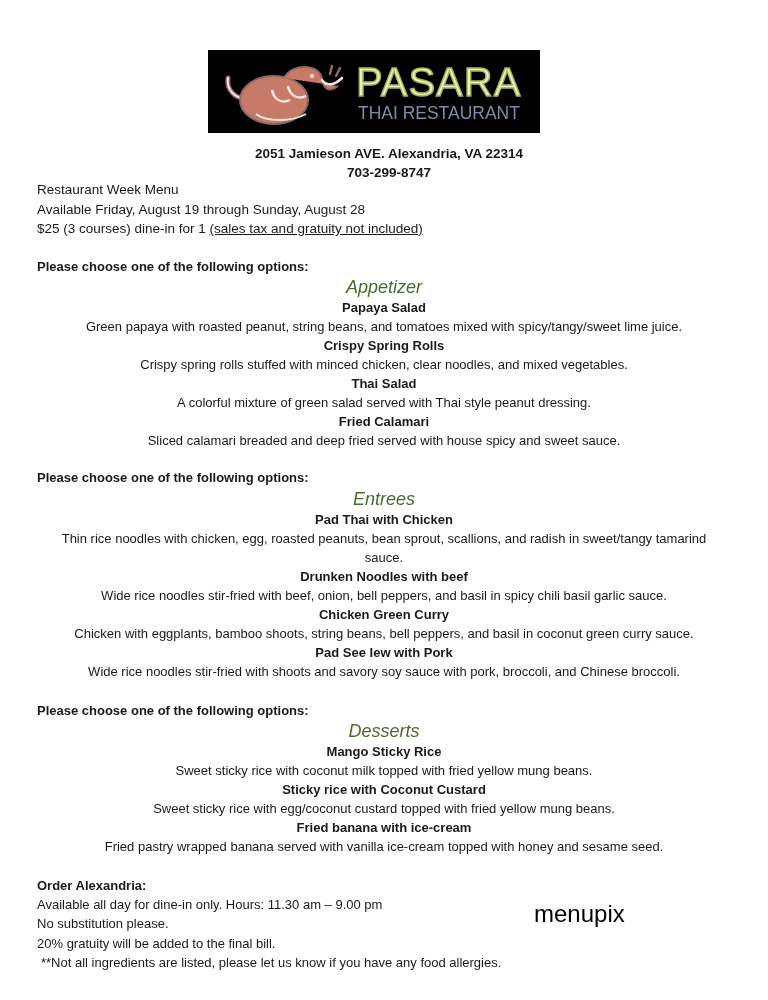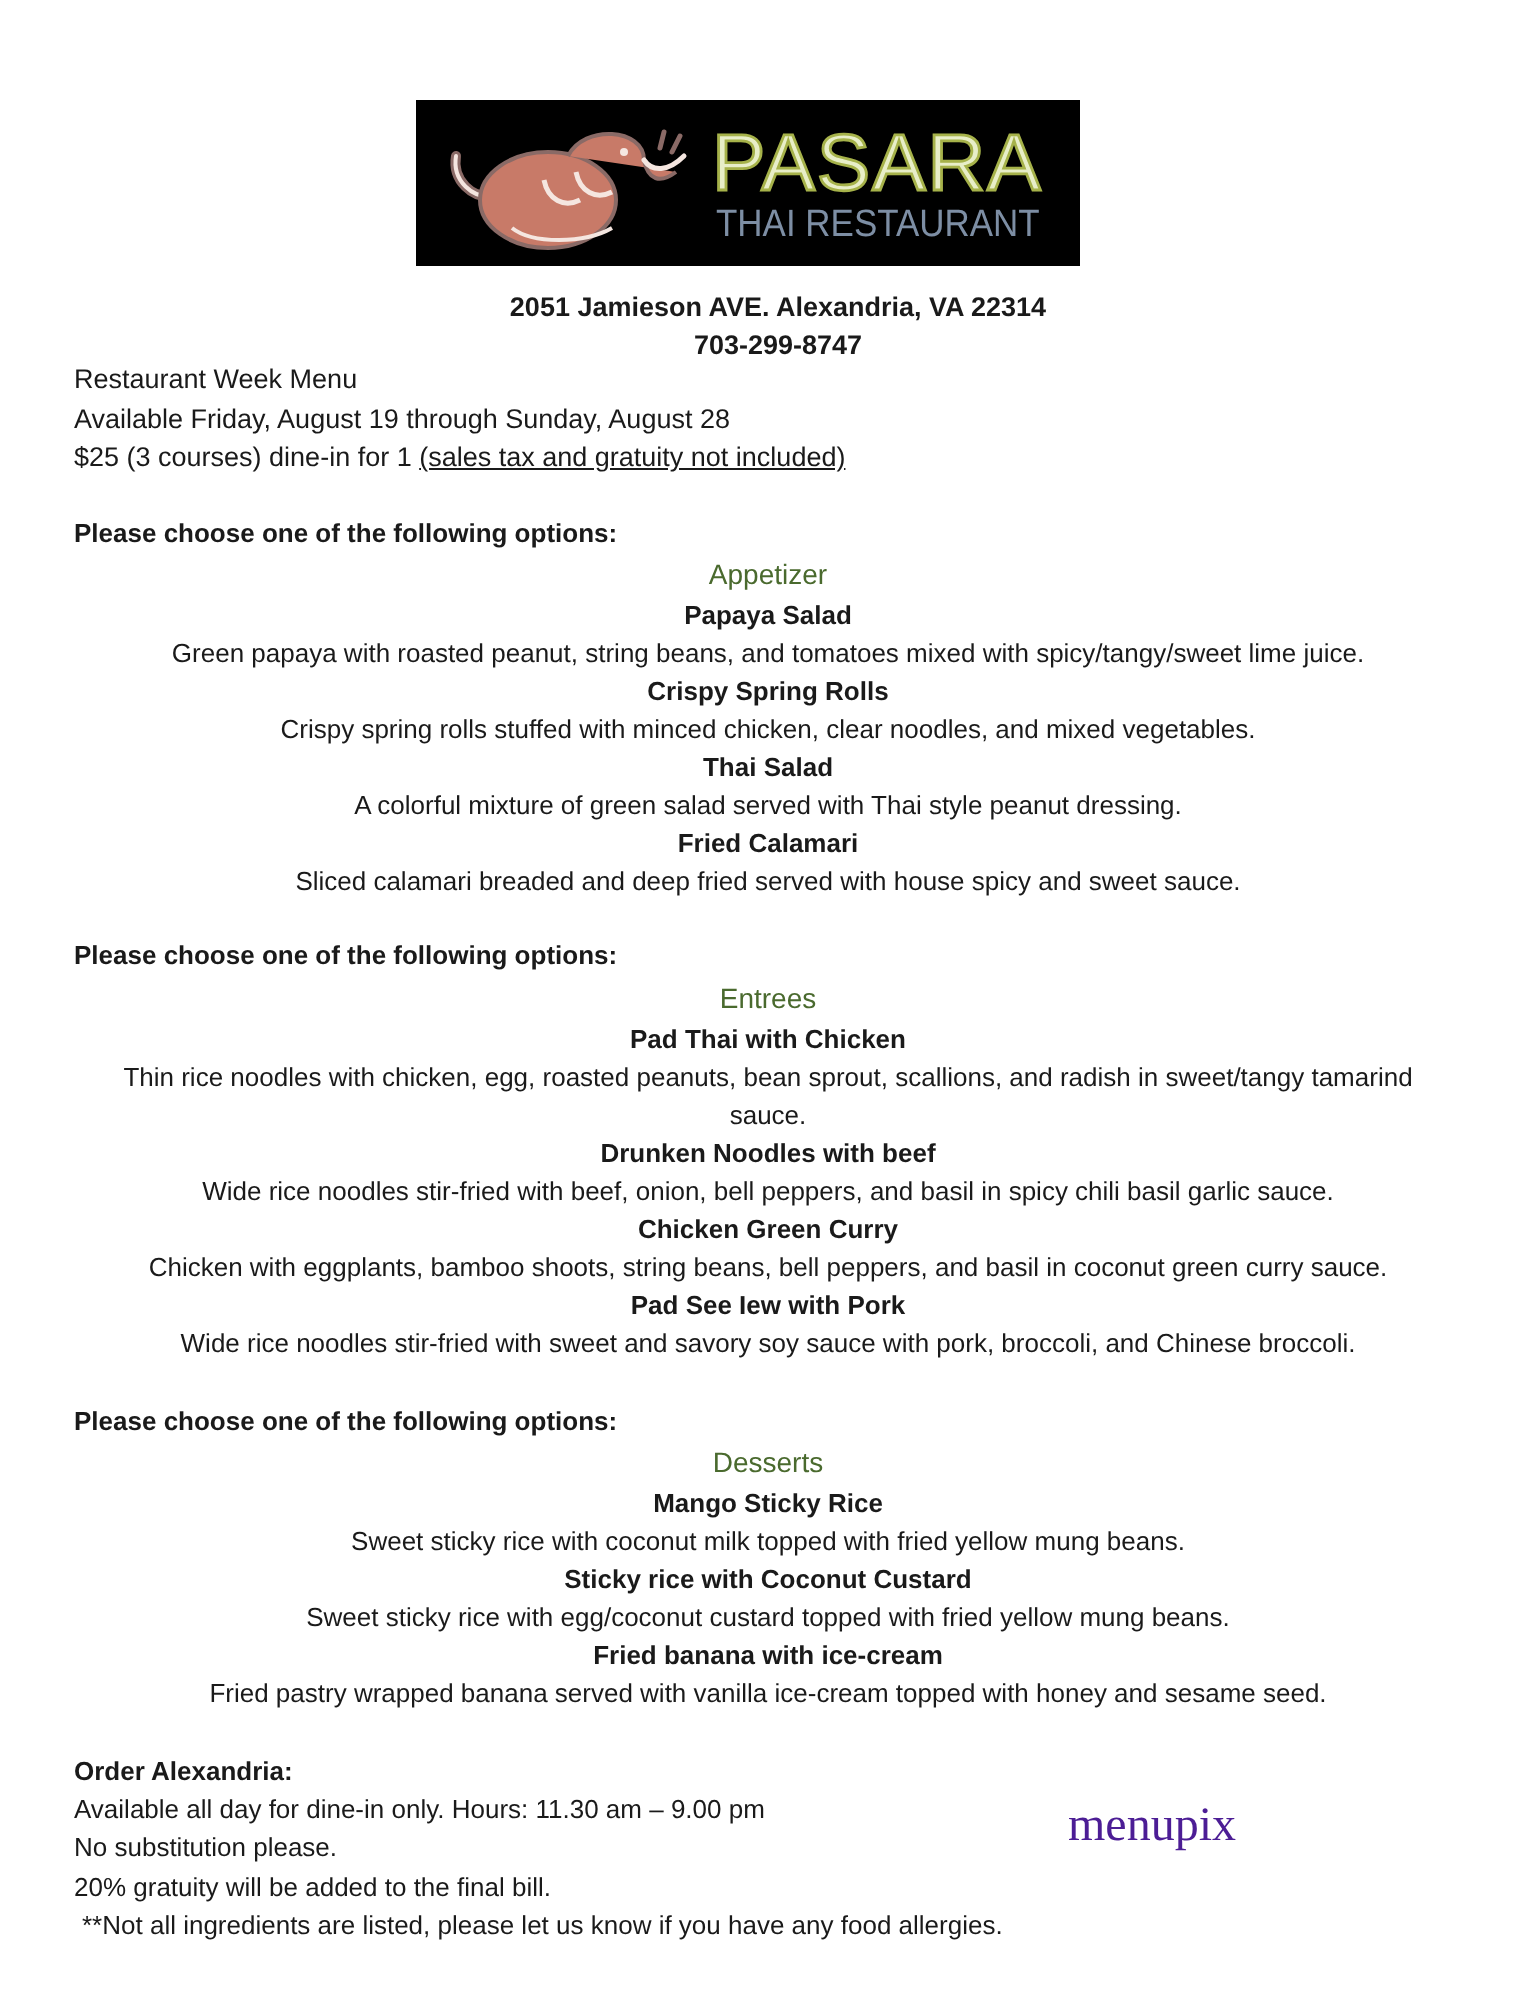--- a/index.html
+++ b/index.html
@@ -34,32 +34,32 @@
       position: absolute; left: 37px; top: 180px; font-size: 13.5px; line-height: 19.5px;
     }
     .intro .u { text-decoration: underline; }
     .choose {
       position: absolute; left: 37px; font-weight: bold; font-size: 13px;
     }
     .section {
       position: absolute; left: 0; width: 768px; text-align: center;
     }
     .section .sec-title {
-      font-size: 14px; color: #4a6a2e; line-height: 22px; margin-bottom: 0px;
+      font-style: italic; font-size: 18px; color: #4a6a2e; line-height: 22px; margin-bottom: 0px;
     }
     .item-name { font-weight: bold; font-size: 13px; line-height: 19px; }
     .item-desc { font-size: 13px; line-height: 19px; padding: 0 50px; }
     .order {
       position: absolute; left: 37px; top: 876px; font-size: 13px; line-height: 19.2px;
     }
     .order .head { font-weight: bold; }
     .order .note { padding-left: 4px; }
     .watermark {
-      position: absolute; left: 534px; top: 900px; font-size: 24px; color: #4c1d95;
-      font-family: Liberation Serif, serif; font-weight: 200; letter-spacing: 0px;
+      position: absolute; left: 534px; top: 900px; font-size: 24px; color: #000000;
+      font-family: Liberation Sans, sans-serif; font-weight: 200; letter-spacing: 0px;
     }
   </style>
 </head>
 <body>
 
 <div class="logo">
   <svg width="130" height="72" viewBox="0 0 130 72">
     <path d="M6 22 C4 34, 14 44, 26 42" fill="none" stroke="#8a6a66" stroke-width="5" stroke-linecap="round"></path>
     <path d="M6 22 C4 34, 14 44, 26 42" fill="none" stroke="#f5e6e0" stroke-width="2" stroke-linecap="round"></path>
     <ellipse cx="52" cy="44" rx="34" ry="24" fill="#c87a68" stroke="#8a6a66" stroke-width="2"></ellipse>
@@ -102,21 +102,21 @@
 <div class="choose" style="top:470px">Please choose one of the following options:</div>
 <div class="section" style="top:488px">
   <div class="sec-title">Entrees</div>
   <div class="item-name">Pad Thai with Chicken</div>
   <div class="item-desc" style="padding:0 60px">Thin rice noodles with chicken, egg, roasted peanuts, bean sprout, scallions, and radish in sweet/tangy tamarind sauce.</div>
   <div class="item-name">Drunken Noodles with beef</div>
   <div class="item-desc" style="padding:0 20px">Wide rice noodles stir-fried with beef, onion, bell peppers, and basil in spicy chili basil garlic sauce.</div>
   <div class="item-name">Chicken Green Curry</div>
   <div class="item-desc" style="padding:0 28px">Chicken with eggplants, bamboo shoots, string beans, bell peppers, and basil in coconut green curry sauce.</div>
   <div class="item-name">Pad See Iew with Pork</div>
-  <div class="item-desc" style="padding:0 20px">Wide rice noodles stir-fried with sweet and savory soy sauce with pork, broccoli, and Chinese broccoli.</div>
+  <div class="item-desc" style="padding:0 20px">Wide rice noodles stir-fried with shoots and savory soy sauce with pork, broccoli, and Chinese broccoli.</div>
 </div>
 
 <div class="choose" style="top:703px">Please choose one of the following options:</div>
 <div class="section" style="top:720px">
   <div class="sec-title">Desserts</div>
   <div class="item-name">Mango Sticky Rice</div>
   <div class="item-desc">Sweet sticky rice with coconut milk topped with fried yellow mung beans.</div>
   <div class="item-name">Sticky rice with Coconut Custard</div>
   <div class="item-desc">Sweet sticky rice with egg/coconut custard topped with fried yellow mung beans.</div>
   <div class="item-name">Fried banana with ice-cream</div>

